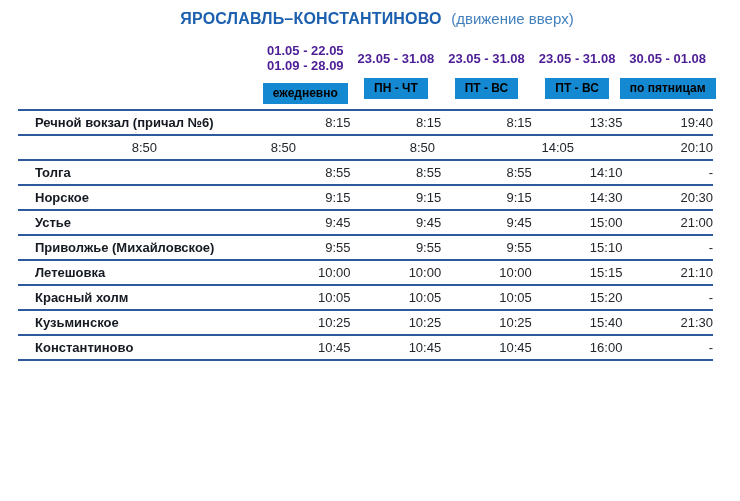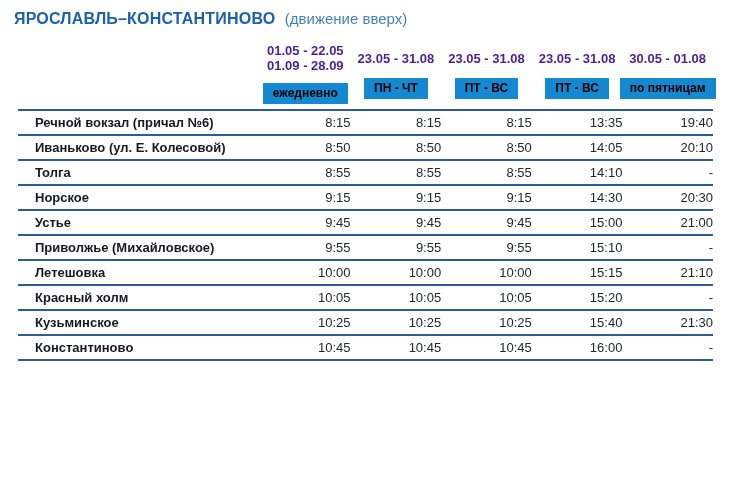--- a/index.html
+++ b/index.html
@@ -4,21 +4,21 @@
 <style>
   * { margin:0; padding:0; box-sizing:border-box; }
   html,body { background:#ffffff; }
   .page {
     position:relative;
     width:740px; height:501px;
     background:#ffffff;
     font-family:"Liberation Sans","DejaVu Sans",sans-serif;
     overflow:hidden;
   }
-  .title-block { padding:10px 0 0 14px; white-space:nowrap; }
+  .title-block { padding:10px 0 0 14px; white-space:nowrap;text-align:center; }
   .route-title {
     display:inline; font-size:16px; font-weight:bold;
     color:#1b5fae; letter-spacing:0.2px;
   }
   .route-direction {
     display:inline; font-size:15px; font-weight:normal;
     color:#4381bd; margin-left:5px;
   }
   .table { margin:13px 27px 0 18px; width:695px; }
   .thead {
@@ -116,21 +116,20 @@
     <div class="trow">
       <div class="stop-name">Речной вокзал (причал №6)</div>
       <div class="time-cell">8:15</div>
       <div class="time-cell">8:15</div>
       <div class="time-cell">8:15</div>
       <div class="time-cell">13:35</div>
       <div class="time-cell">19:40</div>
     </div>
 
     <div class="trow">
-      <div class="stop-name">Иваньково (ул. Е. Колесовой)</div>
       <div class="time-cell">8:50</div>
       <div class="time-cell">8:50</div>
       <div class="time-cell">8:50</div>
       <div class="time-cell">14:05</div>
       <div class="time-cell">20:10</div>
     </div>
 
     <div class="trow">
       <div class="stop-name">Толга</div>
       <div class="time-cell">8:55</div>

